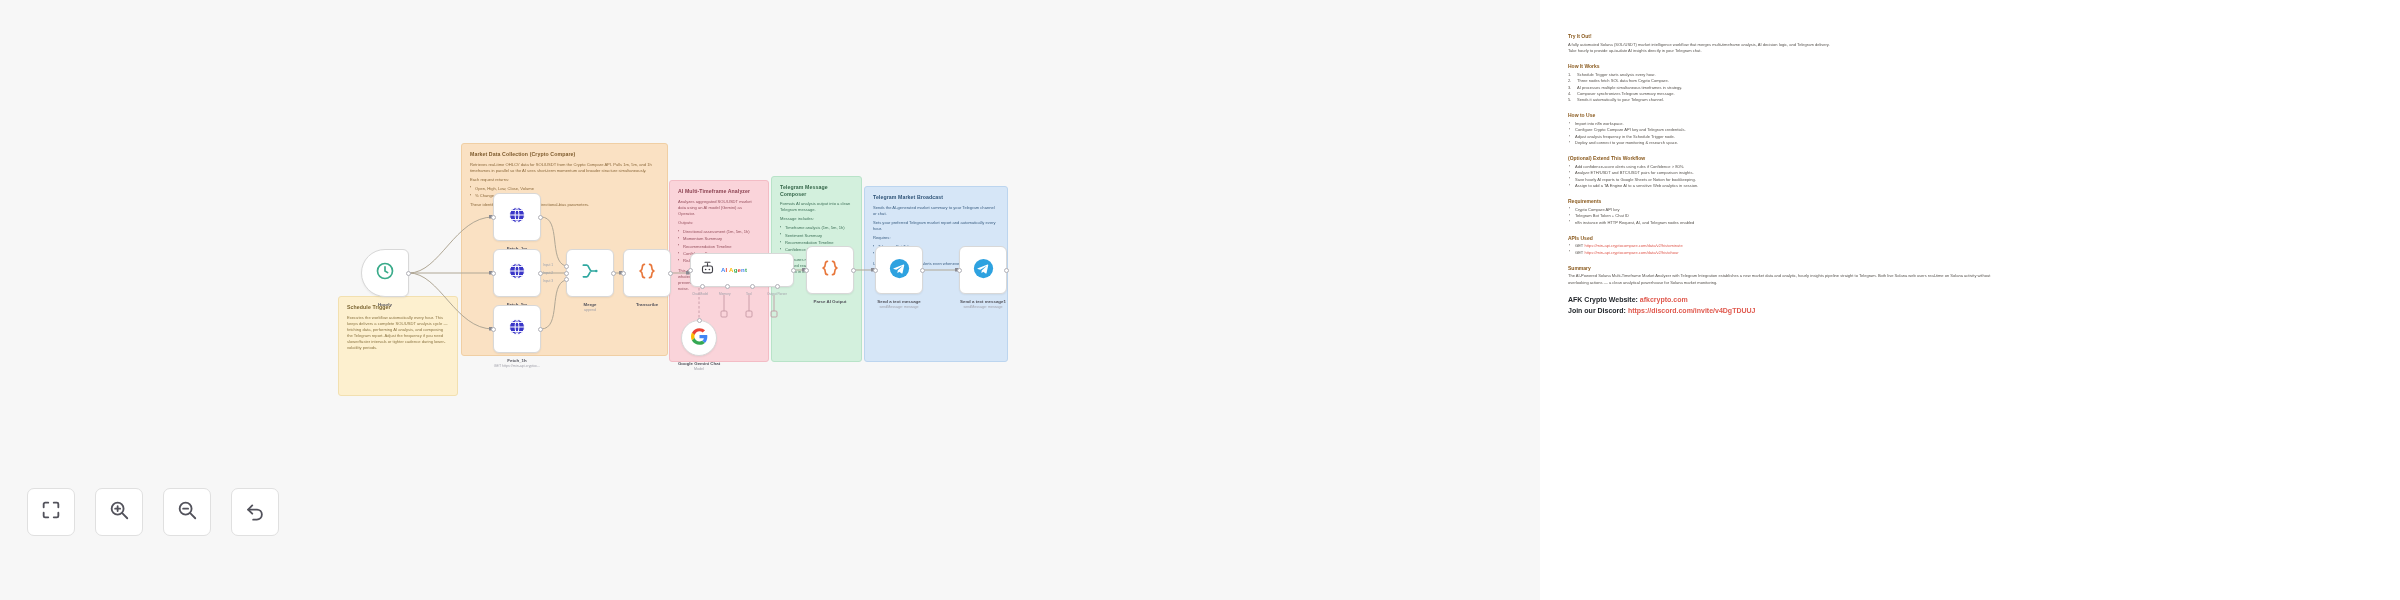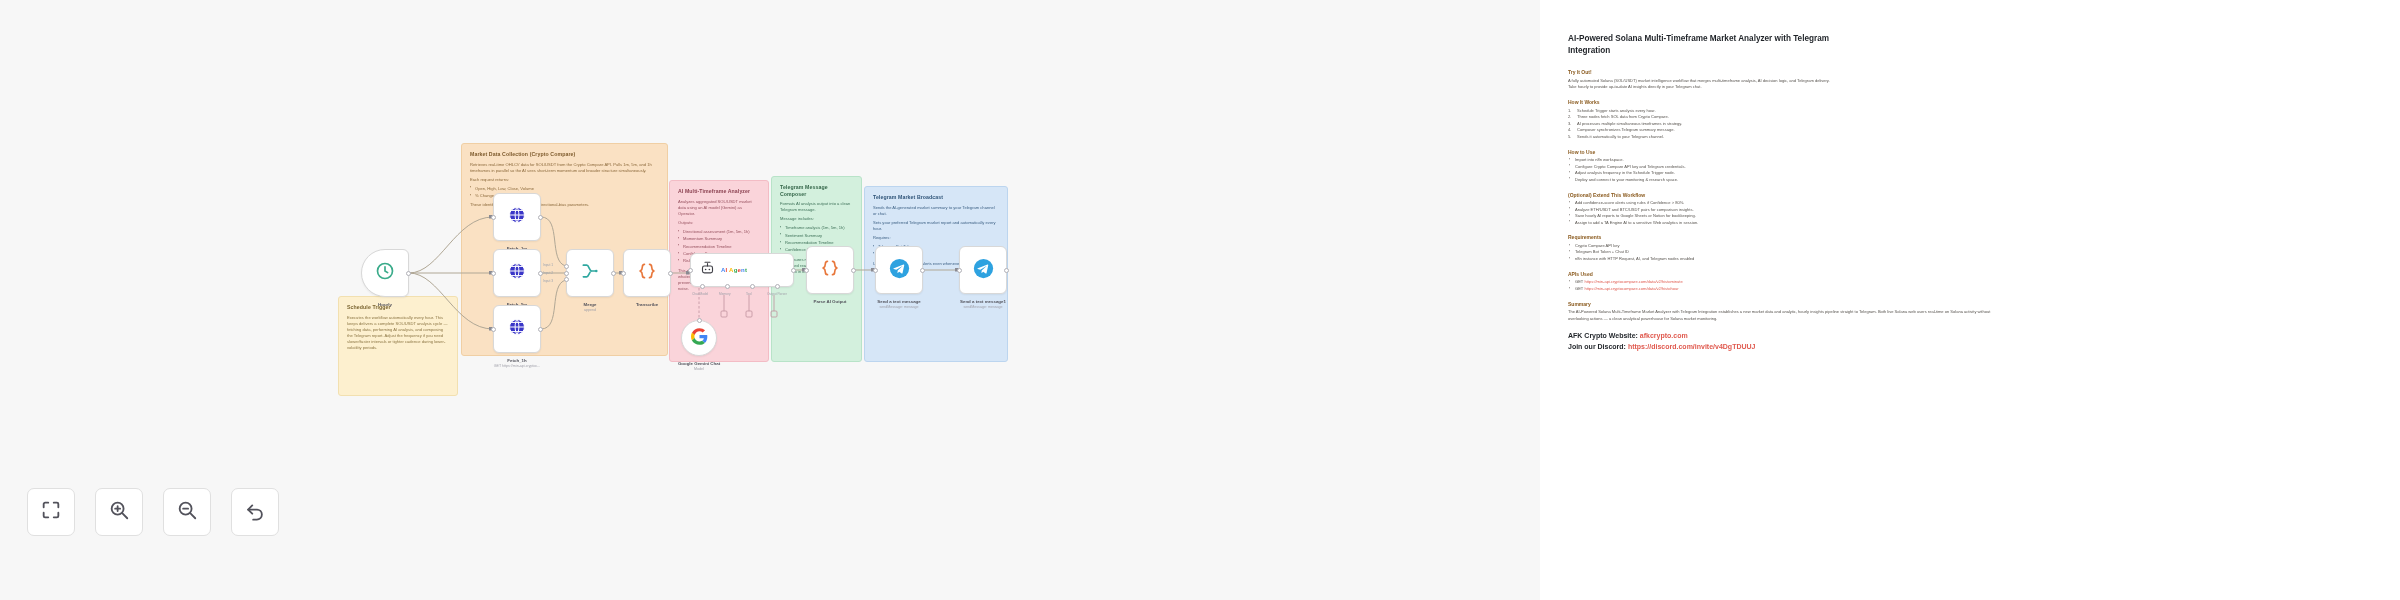--- a/index.html
+++ b/index.html
@@ -462,21 +462,20 @@
         <svg width="22" height="22" viewBox="0 0 24 24" fill="none" stroke="#52525b" stroke-width="2" stroke-linecap="round" stroke-linejoin="round">
           <path d="M9 7L4.5 11.5 9 16"></path>
             <path d="M4.5 11.5h9.5a5.5 5.5 0 010 11H10"></path>
         </svg>
       </span>
     </div>
   </div>
 </div>
 
 <div id="sidebar">
-  <div id="sb-title">AI-Powered Solana Multi-Timeframe Market Analyzer with Telegram Integration</div>
 
   <div class="sb-sec">
     <div class="sb-h">Try It Out!</div>
     <div class="sb-p">A fully automated Solana (SOL/USDT) market intelligence workflow that merges multi-timeframe analysis, AI decision logic, and Telegram delivery.</div>
     <div class="sb-p">Take hourly to provide up-to-date AI insights directly in your Telegram chat.</div>
   </div>
 
   <div class="sb-sec">
     <div class="sb-h">How It Works</div>
     <ol class="sb-list num">

